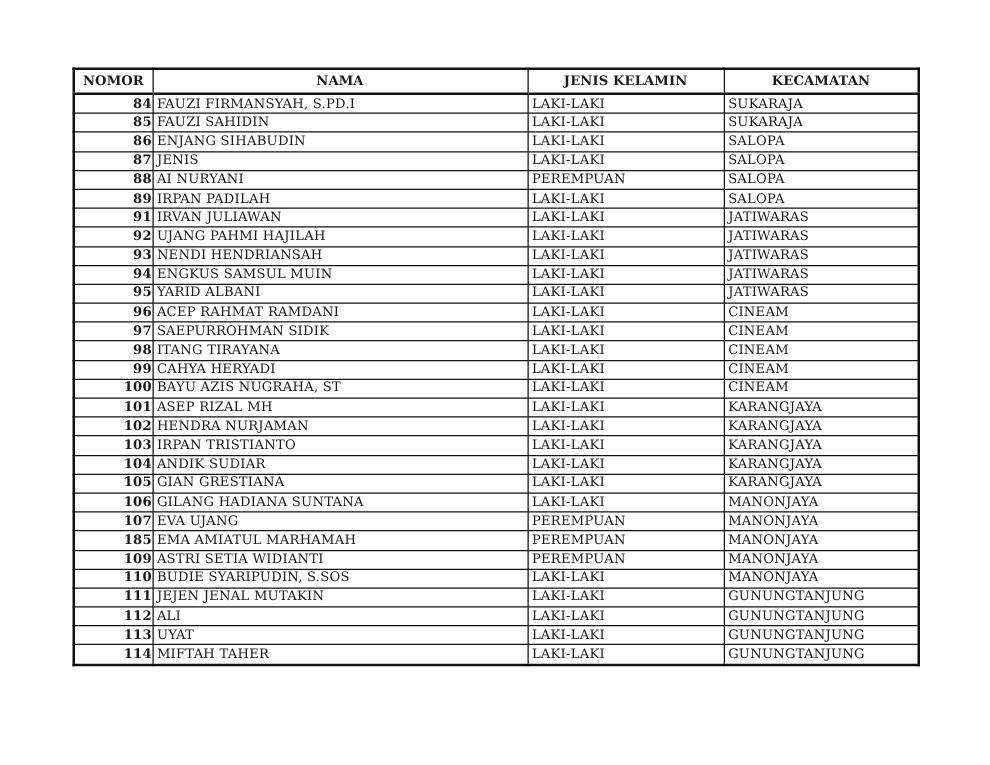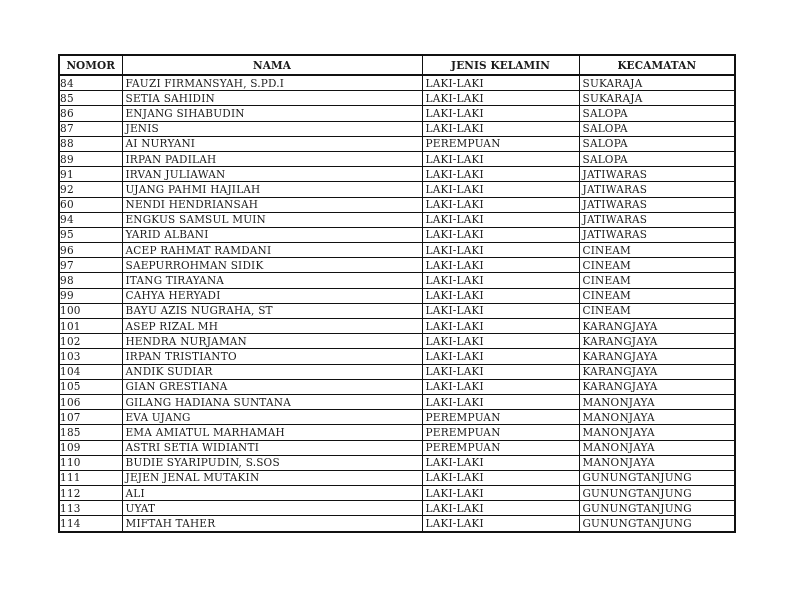--- a/index.html
+++ b/index.html
@@ -52,22 +52,23 @@
       padding: 0 0 0 3px;
       border: 1px solid #111;
       font-size: 10.5px;
       line-height: 13px;
       vertical-align: middle;
       white-space: nowrap;
       overflow: hidden;
       letter-spacing: 0.2px;
     }
     table.data-table td.no {
-      text-align: left;
+      text-align: right;
       padding: 0;
+      font-weight: bold;
     }
   </style>
 </head>
 <body>
 
 <div class="page">
   <table class="data-table">
     <colgroup>
       <col class="c-no">
       <col class="c-nama">
@@ -84,21 +85,21 @@
     </thead>
     <tbody id="table-body">
         <tr>
           <td class="no">84</td>
           <td>FAUZI FIRMANSYAH, S.PD.I</td>
           <td>LAKI-LAKI</td>
           <td>SUKARAJA</td>
         </tr>
         <tr>
           <td class="no">85</td>
-          <td>SETIA SAHIDIN</td>
+          <td>FAUZI SAHIDIN</td>
           <td>LAKI-LAKI</td>
           <td>SUKARAJA</td>
         </tr>
         <tr>
           <td class="no">86</td>
           <td>ENJANG SIHABUDIN</td>
           <td>LAKI-LAKI</td>
           <td>SALOPA</td>
         </tr>
         <tr>
@@ -125,21 +126,21 @@
           <td>LAKI-LAKI</td>
           <td>JATIWARAS</td>
         </tr>
         <tr>
           <td class="no">92</td>
           <td>UJANG PAHMI HAJILAH</td>
           <td>LAKI-LAKI</td>
           <td>JATIWARAS</td>
         </tr>
         <tr>
-          <td class="no">60</td>
+          <td class="no">93</td>
           <td>NENDI HENDRIANSAH</td>
           <td>LAKI-LAKI</td>
           <td>JATIWARAS</td>
         </tr>
         <tr>
           <td class="no">94</td>
           <td>ENGKUS SAMSUL MUIN</td>
           <td>LAKI-LAKI</td>
           <td>JATIWARAS</td>
         </tr>

